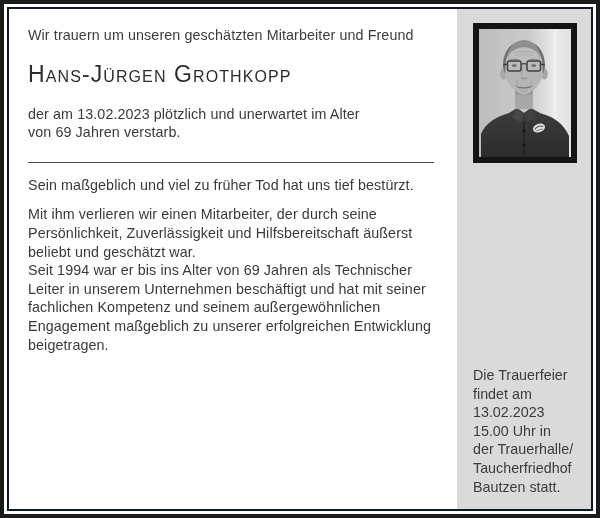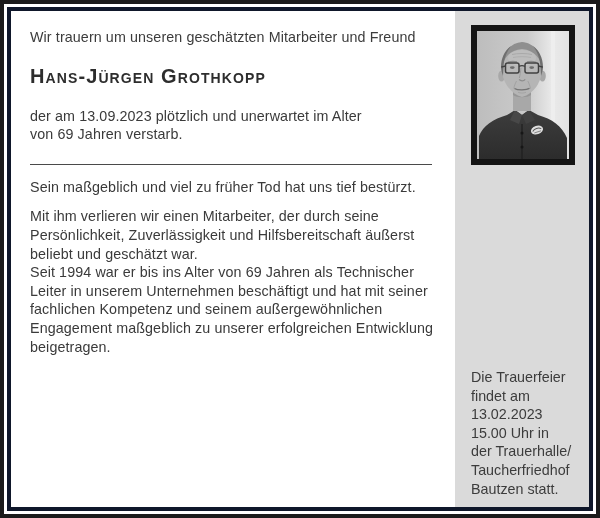--- a/index.html
+++ b/index.html
@@ -6,21 +6,21 @@
   body { font-family: "Liberation Sans", sans-serif; width: 600px; height: 518px; }
 
   .ad {
     width: 600px; height: 518px; box-sizing: border-box;
     background: #ffffff;
     border: 4px solid #1b1b1b;
     padding: 3px;
   }
   .inner {
     height: 100%; box-sizing: border-box;
-    border: 4px solid #0f172a;
+    border: 2px solid #0f172a;
     display: flex;
     overflow: hidden;
     background: #ffffff;
   }
 
   
   .main {
     flex: 1 1 auto;
     padding: 17px 14px 0 19px;
     color: #3a3a3a;
@@ -30,23 +30,23 @@
   .main p {
     margin: 0 0 11px 0;
     font-size: 14.3px;
     line-height: 18.6px;
     white-space: pre-line;
     letter-spacing: 0.1px;
   }
   .intro { color: #3c3c3c; }
   h1.name {
     margin: 13px 0 15px 0;
-    font-size: 20px;
+    font-size: 23px;
     line-height: 32px;
-    font-weight: 700;
+    font-weight: 400;
     font-variant: small-caps;
     letter-spacing: 1.1px;
     color: #2d2d2d;
     white-space: nowrap;
   }
   .separator {
     height: 0;
     border: 0;
     border-top: 1.5px solid #4a4a4a;
     margin: 20px 9px 13px 0;
@@ -78,21 +78,21 @@
 </style>
 </head>
 <body>
 
 <div class="ad">
   <div class="inner">
 
     <div class="main">
       <p class="intro">Wir trauern um unseren geschätzten Mitarbeiter und Freund</p>
       <h1 class="name">Hans-Jürgen Grothkopp</h1>
-      <p class="death">der am 13.09.2023 plötzlich und unerwartet im Alter
+      <p class="death">der am 13.02.2023 plötzlich und unerwartet im Alter
 von 69 Jahren verstarb.</p>
 
       <div class="separator"></div>
 
       <p>Sein maßgeblich und viel zu früher Tod hat uns tief bestürzt.</p>
       <p>Mit ihm verlieren wir einen Mitarbeiter, der durch seine
 Persönlichkeit, Zuverlässigkeit und Hilfsbereitschaft äußerst
 beliebt und geschätzt war.
 Seit 1994 war er bis ins Alter von 69 Jahren als Technischer
 Leiter in unserem Unternehmen beschäftigt und hat mit seiner

